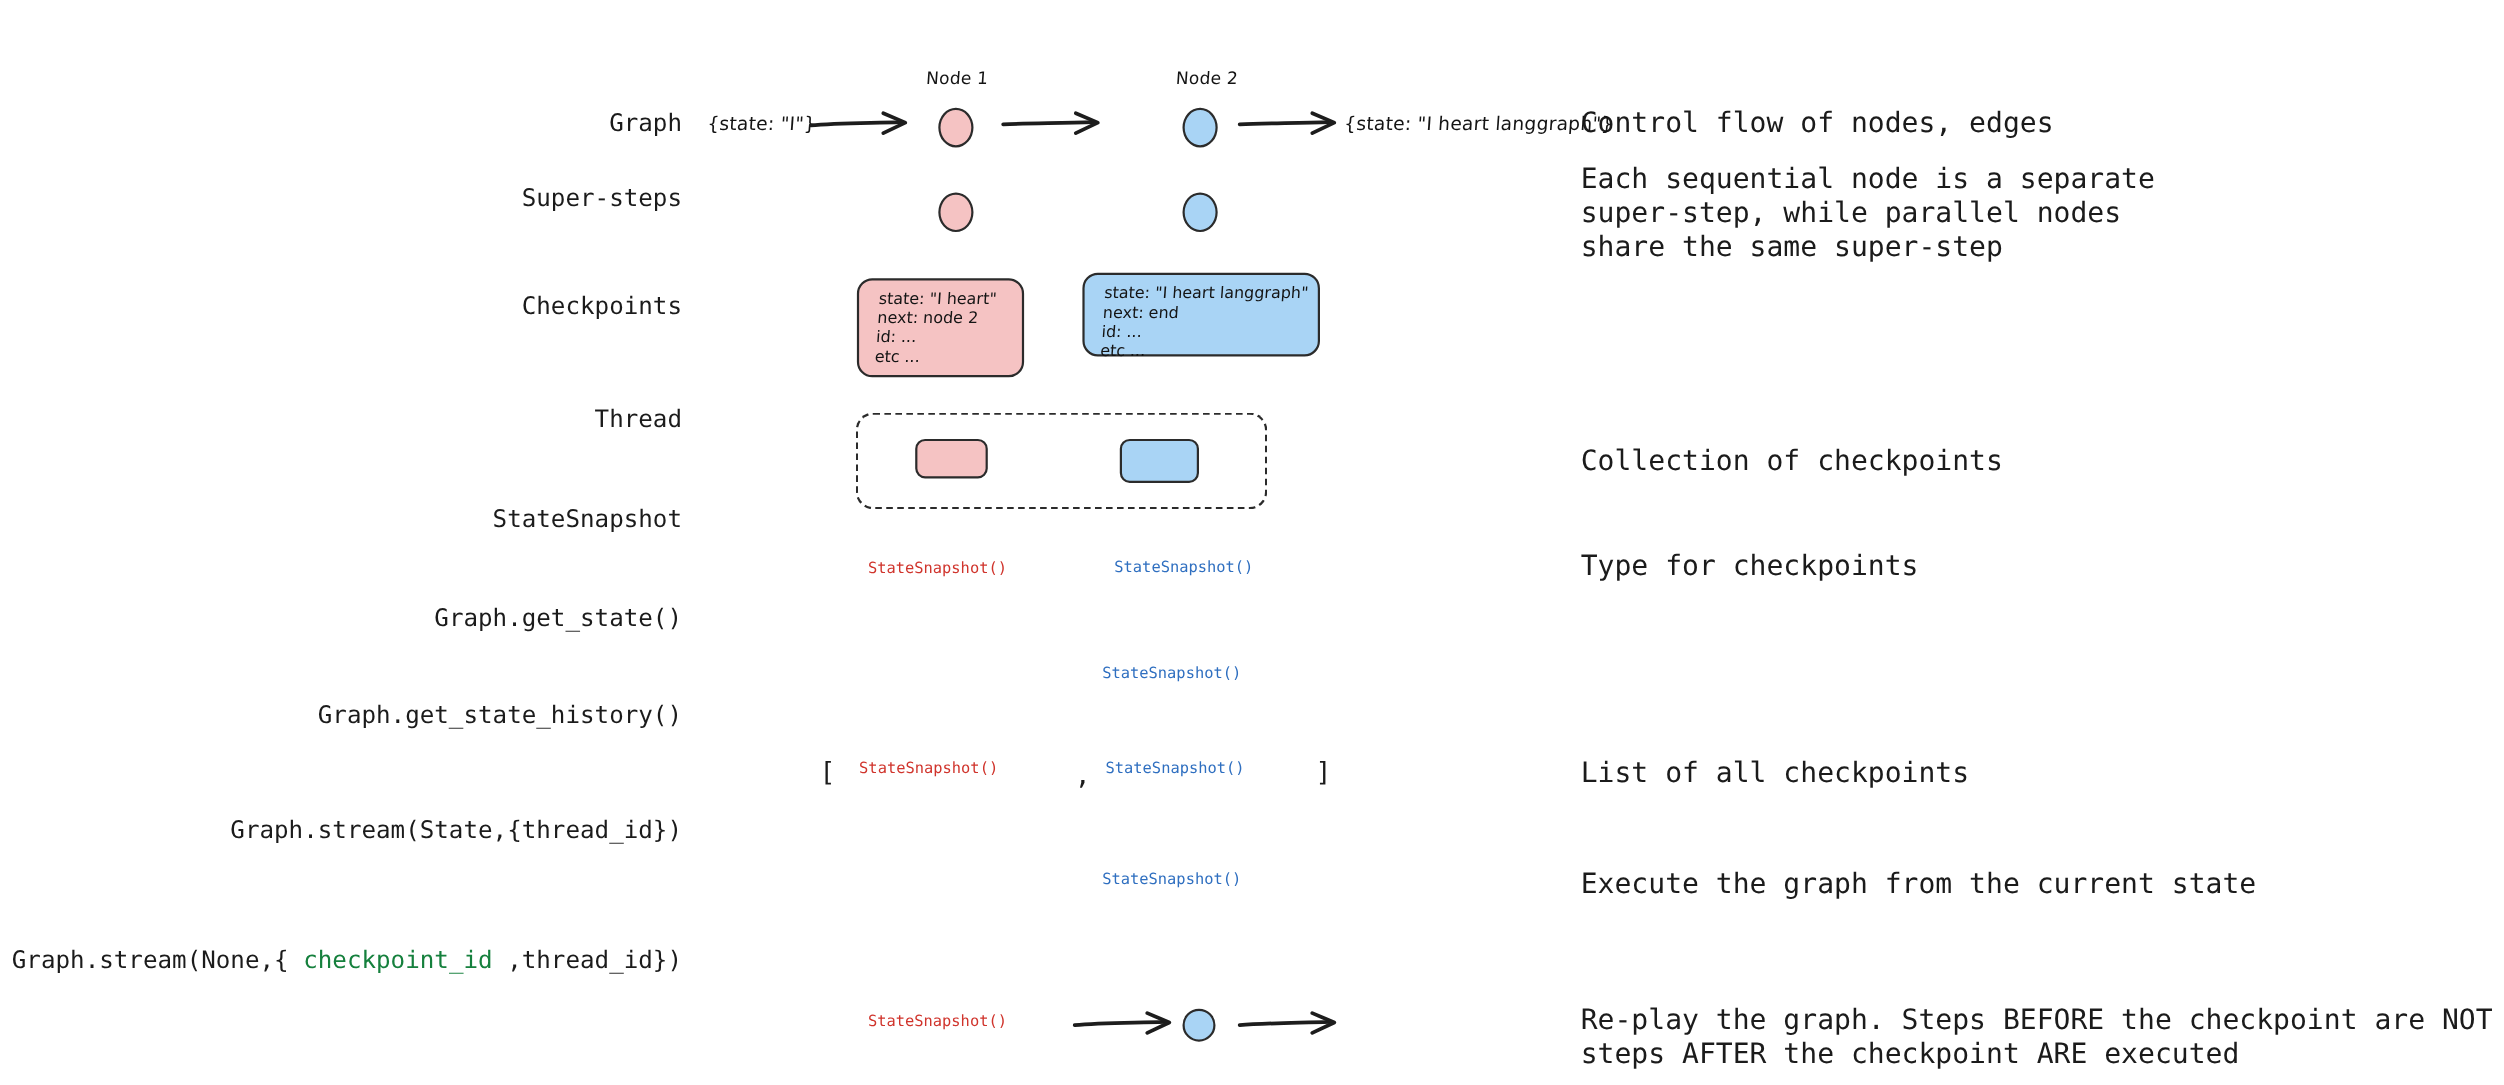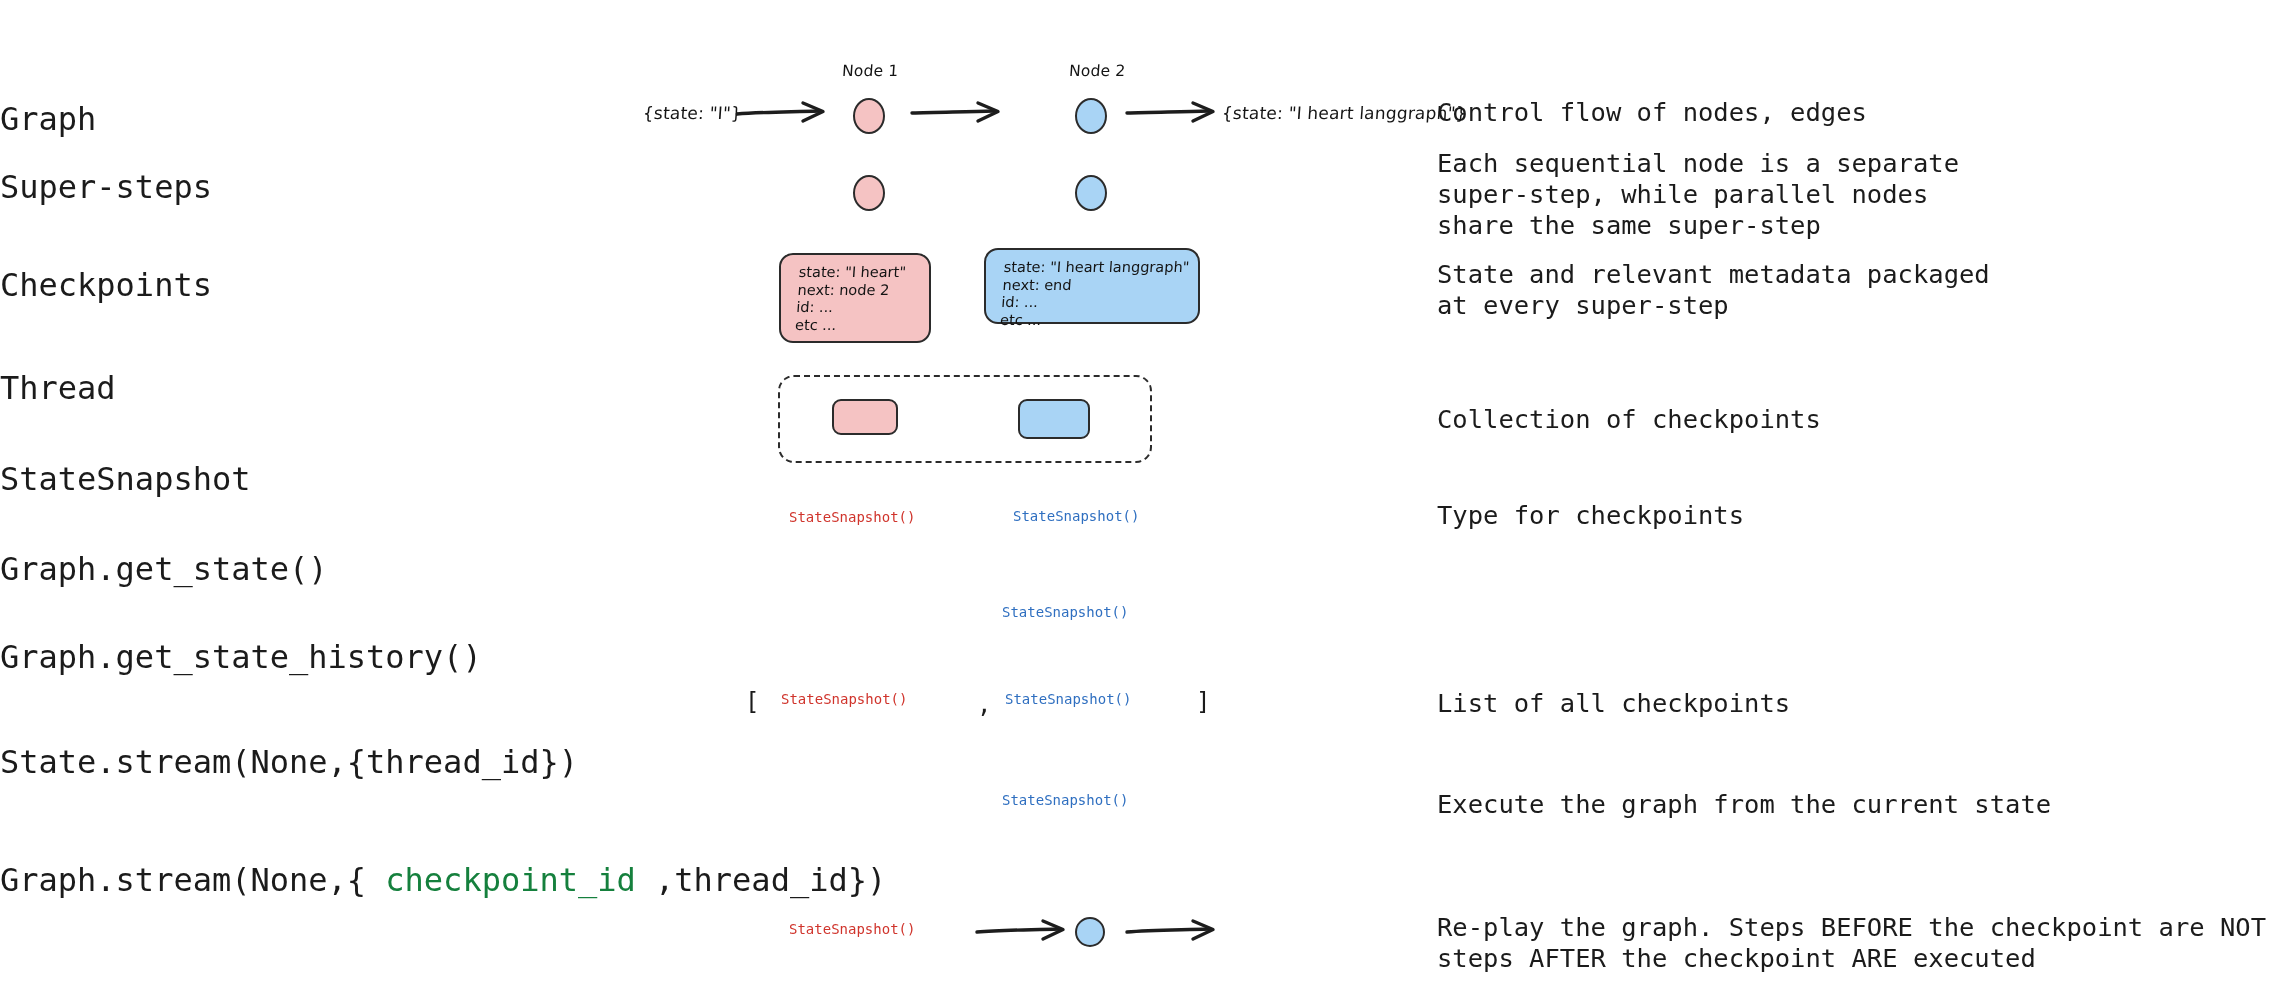--- a/index.html
+++ b/index.html
@@ -20,23 +20,23 @@
     left: 0; top: 0;
     width: 2276px;
     height: 986px;
   }
 
   
   .row-label {
     position: absolute;
     right: 0;
     width: 100%;
-    text-align: left;
-    font-family: "DejaVu Sans Mono", monospace;
-    font-size: 32px;
+    text-align: right;
+    font-family: "DejaVu Sans Mono", monospace;
+    font-size: 22px;
     letter-spacing: 0px;
     color: #1b1b1b;
     white-space: pre;
   }
   .label-col {
     position: absolute;
     left: 0;
     width: 620px;
   }
 
@@ -147,32 +147,30 @@
   <div class="label-col" style="top:460px;">
     <div class="row-label">StateSnapshot</div>
   </div>
   <div class="label-col" style="top:550px;">
     <div class="row-label">Graph.get_state()</div>
   </div>
   <div class="label-col" style="top:638px;">
     <div class="row-label">Graph.get_state_history()</div>
   </div>
   <div class="label-col" style="top:743px;">
-    <div class="row-label">State.stream(None,{thread_id})</div>
+    <div class="row-label">Graph.stream(State,{thread_id})</div>
   </div>
   <div class="label-col" style="top:861px;">
     <div class="row-label"><span>Graph.stream(None,{ </span><span class="accent-red">checkpoint_id</span><span> ,thread_id})</span></div>
   </div>
 
   <div class="desc" style="top:97px;">Control flow of nodes, edges</div>
   <div class="desc" style="top:148px;">Each sequential node is a separate
 super-step, while parallel nodes
 share the same super-step</div>
-  <div class="desc" style="top:259px;">State and relevant metadata packaged
-at every super-step</div>
   <div class="desc" style="top:500px;">Type for checkpoints</div>
   <div class="desc" style="top:404px;">Collection of checkpoints</div>
   <div class="desc" style="top:688px;">List of all checkpoints</div>
   <div class="desc" style="top:789px;">Execute the graph from the current state</div>
   <div class="desc" style="top:912px;">Re-play the graph. Steps BEFORE the checkpoint are NOT executed,
 steps AFTER the checkpoint ARE executed</div>
 
   <div class="hand hand-sm" style="left:842px; top:62px;">Node 1</div>
   <div class="hand hand-sm" style="left:1069px; top:62px;">Node 2</div>
 

